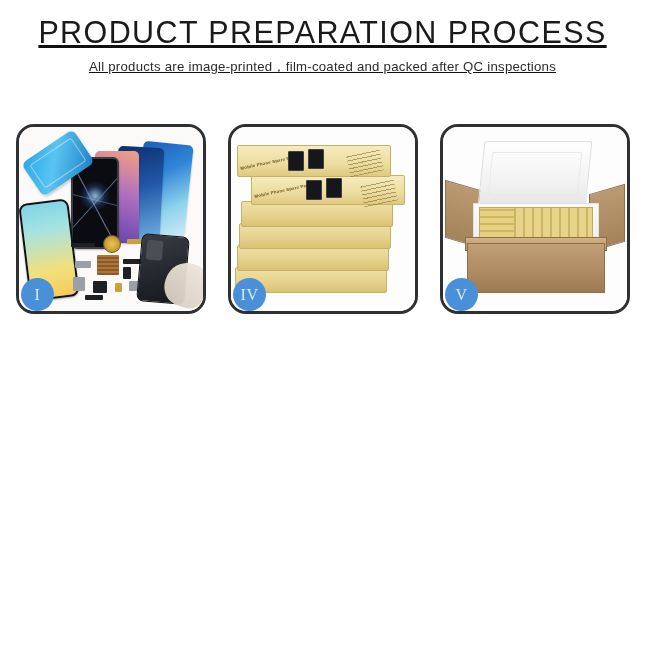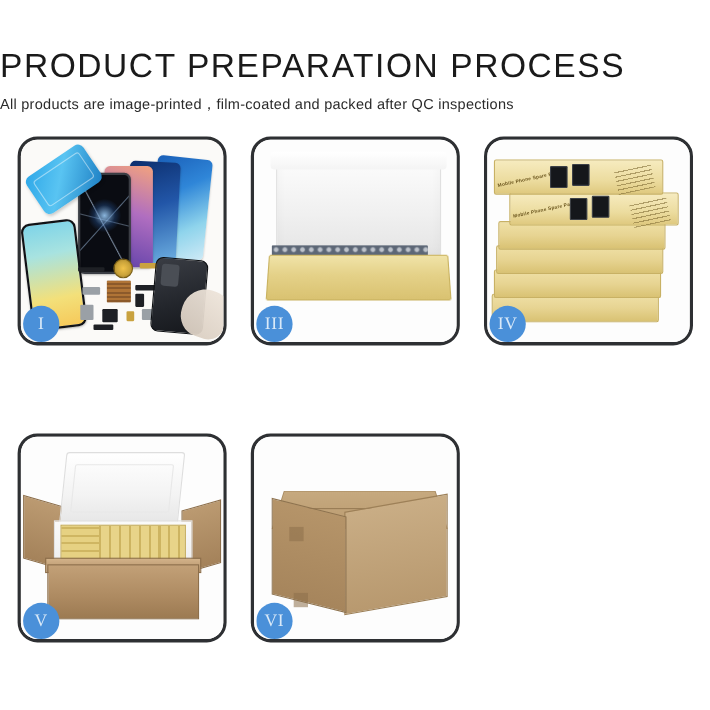--- a/index.html
+++ b/index.html
@@ -17,21 +17,21 @@
   }
   .page {
     position: relative;
     width: 645px;
     height: 645px;
     background: #ffffff;
     box-sizing: border-box;
   }
 
   
-  .header { padding-top: 44px; text-align: left; }
+  .header { padding-top: 16px; text-align: center; text-decoration: underline; }
   .title {
     font-size: 30.5px;
     letter-spacing: 1.4px;
     font-weight: 400;
     color: #1a1a1a;
     line-height: 1.05;
     white-space: nowrap;
   }
   .subtitle {
     margin-top: 10px;
@@ -384,28 +384,20 @@
           <div class="part dark" style="left:14px;top:58px;width:18px;height:5px;"></div>
         </div>
 
         <div class="backcover"></div>
         <div class="hand"></div>
       </div>
       <div class="badge">I</div>
     </div>
 
 
-    <div class="panel">
-      <div class="panel-inner p3">
-        <div class="lid"></div>
-        <div class="tray-face"></div>
-        <div class="tray"></div>
-      </div>
-      <div class="badge">III</div>
-    </div>
 
     <div class="panel">
       <div class="panel-inner p4">
         <div class="stack">
           <div class="sbox" style="left:0;top:128px;width:150px;height:24px;"></div>
           <div class="sbox" style="left:2px;top:106px;width:150px;height:24px;"></div>
           <div class="sbox" style="left:4px;top:84px;width:150px;height:24px;"></div>
           <div class="sbox" style="left:6px;top:62px;width:150px;height:24px;"></div>
           <div class="sbox lit" style="left:16px;top:36px;width:152px;height:28px;">
             <div class="lbl" style="top:18px;left:2px;">Mobile Phone Spare Parts</div>
@@ -430,25 +422,15 @@
         <div class="flap r"></div>
         <div class="foam-lid"></div>
         <div class="foam-body"></div>
         <div class="yellow-rows"></div>
         <div class="flap-top"></div>
         <div class="carton-front"></div>
       </div>
       <div class="badge">V</div>
     </div>
 
-    <div class="panel">
-      <div class="panel-inner p6">
-        <div class="box6-top"></div>
-        <div class="box6-right"></div>
-        <div class="box6-left"></div>
-        <div class="tape t1"></div>
-        <div class="tape t2"></div>
-      </div>
-      <div class="badge">VI</div>
-    </div>
 
   </div>
 </div>
 
 </body></html>

